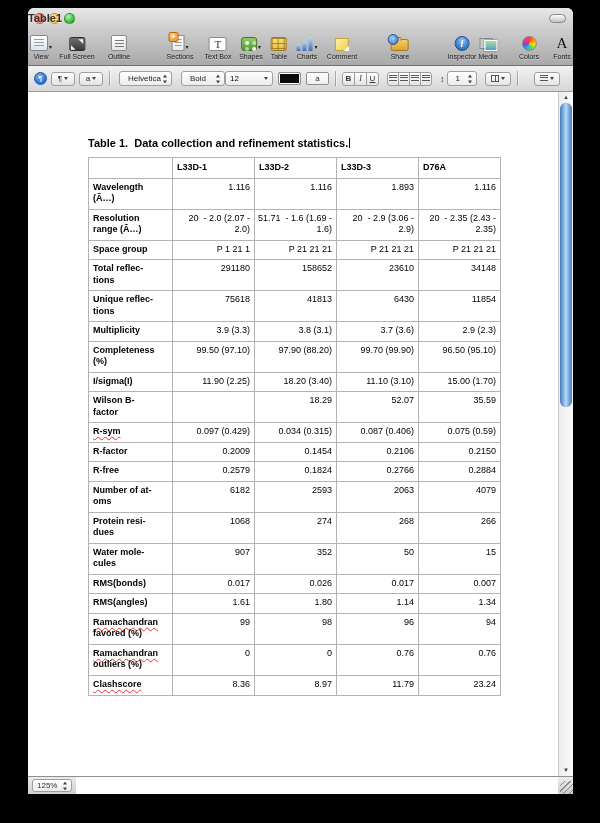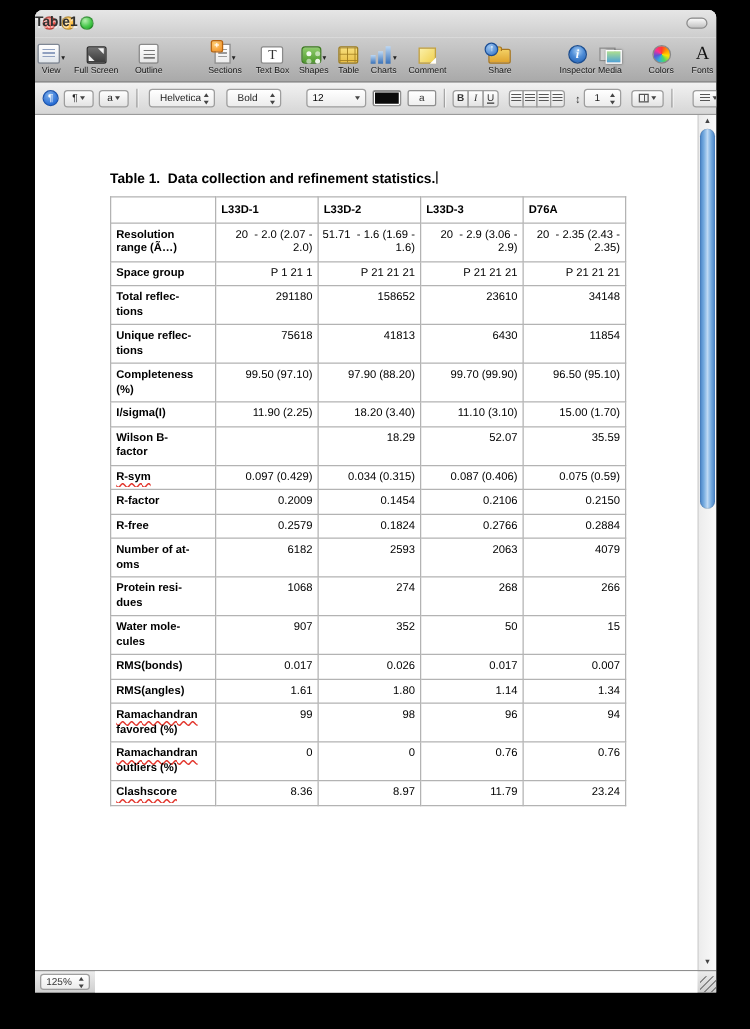--- a/index.html
+++ b/index.html
@@ -56,21 +56,21 @@
 
   
   .formatbar { height:26px; background:linear-gradient(#f2f2f2,#d6d6d6); border-bottom:1px solid #9a9a9a; display:flex; align-items:center; }
   .fb-circle { width:13px; height:13px; border-radius:50%; margin-left:6px; background:radial-gradient(circle at 40% 30%,#7fb0ea,#2a6fd6 70%); border:1px solid #1d54ab; color:#fff; font-size:8px; line-height:12px; text-align:center; flex:none; }
   .fb-mini { position:relative; margin-left:4px; width:24px; height:14px; border:1px solid #9e9e9e; border-radius:3px; background:linear-gradient(#fff,#e3e3e3); font-size:8px; color:#222; display:flex; align-items:center; justify-content:center; gap:2px; flex:none; font-family:inherit; }
   .fb-select { position:relative; height:15px; border:1px solid #9e9e9e; border-radius:3px; background:linear-gradient(#fff,#ececec); font-size:8px; color:#222; display:flex; align-items:center; flex:none; }
   .fb-select > span { padding-left:8px; white-space:nowrap; overflow:hidden; }
   .w-font { width:53px; margin-left:9px; }
   .w-style { width:44px; margin-left:9px; }
   .w-ls { width:30px; margin-left:2px; }
-  .fb-combo { position:relative; margin-left:20px; width:48px; height:15px; border:1px solid #9e9e9e; border-radius:3px; background:linear-gradient(#fff,#ececec); font-size:8px; display:flex; align-items:center; flex:none;justify-content:flex-end; }
+  .fb-combo { position:relative; margin-left:0; width:48px; height:15px; border:1px solid #9e9e9e; border-radius:3px; background:linear-gradient(#fff,#ececec); font-size:8px; display:flex; align-items:center; flex:none;justify-content:flex-end; }
   .fb-combo .cv { flex:1; padding-left:4px; }
   .fb-combo .dn { position:static; margin-right:4px; }
   .updn { position:absolute; right:3px; top:50%; transform:translateY(-50%); width:5px; height:9px; }
   .updn::before,.updn::after { content:""; position:absolute; left:0; border-left:2.5px solid transparent; border-right:2.5px solid transparent; }
   .updn::before { top:0; border-bottom:3.5px solid #444; }
   .updn::after { bottom:0; border-top:3.5px solid #444; }
   .dn { width:0; height:0; border-left:2.5px solid transparent; border-right:2.5px solid transparent; border-top:3.5px solid #444; display:inline-block; }
   .fb-well { width:23px; height:13px; border:1px solid #8f8f8f; border-radius:2px; flex:none; }
   .fb-well.black { margin-left:5px; background:#0a0a0a; box-shadow:inset 0 0 0 1px #fff; }
   .fb-well.hl { margin-left:5px; background:linear-gradient(#fff,#efefef); font-size:8px; color:#333; text-align:center; line-height:11px; }
@@ -302,20 +302,28 @@
             <tr>
               <th></th>
               <th>L33D-1</th>
               <th>L33D-2</th>
               <th>L33D-3</th>
               <th>D76A</th>
             </tr>
           </thead>
         <tbody>
             <tr>
+              <td class="rl"><span>Wavelength
+(Ã…)</span></td>
+              <td class="val">1.116</td>
+              <td class="val">1.116</td>
+              <td class="val">1.893</td>
+              <td class="val">1.116</td>
+            </tr>
+            <tr>
               <td class="rl"><span>Resolution
 range (Ã…)</span></td>
               <td class="val">20  - 2.0 (2.07 - 2.0)</td>
               <td class="val">51.71  - 1.6 (1.69 - 1.6)</td>
               <td class="val">20  - 2.9 (3.06 - 2.9)</td>
               <td class="val">20  - 2.35 (2.43 - 2.35)</td>
             </tr>
             <tr>
               <td class="rl"><span>Space group</span></td>
               <td class="val">P 1 21 1</td>
@@ -331,20 +339,27 @@
               <td class="val">23610</td>
               <td class="val">34148</td>
             </tr>
             <tr>
               <td class="rl"><span>Unique reflec-
 tions</span></td>
               <td class="val">75618</td>
               <td class="val">41813</td>
               <td class="val">6430</td>
               <td class="val">11854</td>
+            </tr>
+            <tr>
+              <td class="rl"><span>Multiplicity</span></td>
+              <td class="val">3.9 (3.3)</td>
+              <td class="val">3.8 (3.1)</td>
+              <td class="val">3.7 (3.6)</td>
+              <td class="val">2.9 (2.3)</td>
             </tr>
             <tr>
               <td class="rl"><span>Completeness
 (%)</span></td>
               <td class="val">99.50 (97.10)</td>
               <td class="val">97.90 (88.20)</td>
               <td class="val">99.70 (99.90)</td>
               <td class="val">96.50 (95.10)</td>
             </tr>
             <tr>

